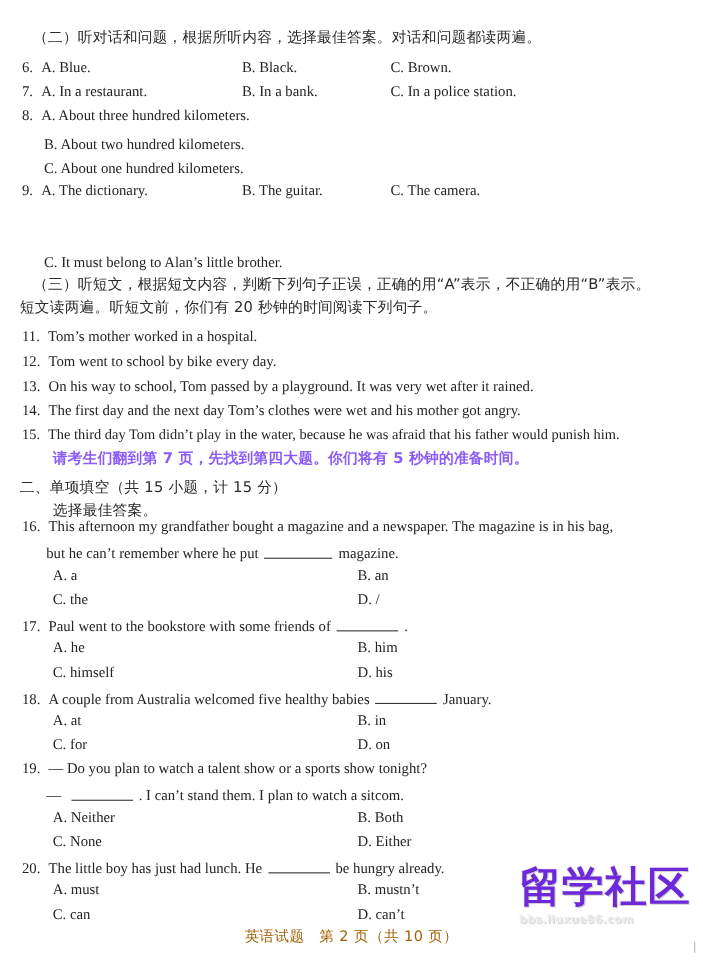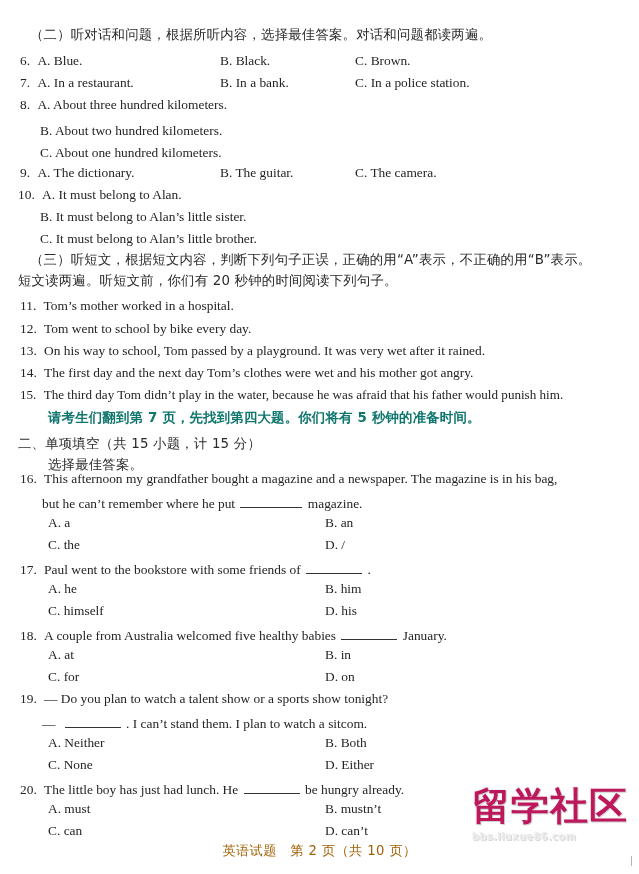--- a/index.html
+++ b/index.html
@@ -37,21 +37,21 @@
     font-family: "DejaVu Sans", "Liberation Sans", sans-serif;
     font-size: 13.4px;
     letter-spacing: .2px;
     color: #2a2a2a;
   }
   .cn-bold {
     font-family: "DejaVu Sans", "Liberation Sans", sans-serif;
     font-weight: bold;
     font-size: 13.4px;
     letter-spacing: .2px;
-    color: #0f766e;
+    color: #8b5cf6;
   }
   .en {
     font-family: "Liberation Serif", "DejaVu Serif", serif;
     font-size: 13.4px;
     color: #242424;
   }
 
   .blank {
     display: inline-block;
     border-bottom: 1px solid #333;
@@ -83,21 +83,21 @@
     width: 160px;
     height: 70px;
     pointer-events: none;
     user-select: none;
   }
   .wm-cn {
     font-family: "DejaVu Sans", "Liberation Sans", sans-serif;
     font-weight: bold;
     font-size: 38px;
     letter-spacing: 1px;
-    color: #be185d;
+    color: #6d28d9;
     text-shadow:
        1px 1px 0 #d2d2d2,
       -1px -1px 0 #f6f6f6,
        0 0 2px #dcdcdc;
     line-height: 44px;
     white-space: nowrap;
   }
   .wm-url {
     font-family: "DejaVu Sans", "Liberation Sans", sans-serif;
     font-weight: bold;
@@ -148,25 +148,20 @@
   <div class="line en" style="left:40px; top:146px;">C. About one hundred kilometers.</div>
   <div class="line en" style="left:40px; top:124px;">B. About two hundred kilometers.</div>
 
   <div class="line en" style="left:20px; top:166px;">
     <span>9.</span>
     <span style="margin-left:4px;">A. The dictionary.</span>
   </div>
   <div class="line en" style="left:220px; top:166px;">B. The guitar.</div>
   <div class="line en" style="left:355px; top:166px;">C. The camera.</div>
 
-  <div class="line en" style="left:18px; top:188px;">
-    <span>10.</span>
-    <span style="margin-left:4px;">A. It must belong to Alan.</span>
-  </div>
-  <div class="line en" style="left:40px; top:210px;">B. It must belong to Alan’s little sister.</div>
   <div class="line cn" style="left:30px; top:253px;">（三）听短文，根据短文内容，判断下列句子正误，正确的用“A”表示，不正确的用“B”表示。</div>
 
   <div class="line en" style="left:40px; top:232px;">C. It must belong to Alan’s little brother.</div>
   <div class="line cn" style="left:18px; top:274px;">短文读两遍。听短文前，你们有 20 秒钟的时间阅读下列句子。</div>
 
   <div class="line en" style="left:20px; top:299px;">
     <span>11.</span>
     <span style="margin-left:4px;">Tom’s mother worked in a hospital.</span>
   </div>
   <div class="line en" style="left:20px; top:322px;">

